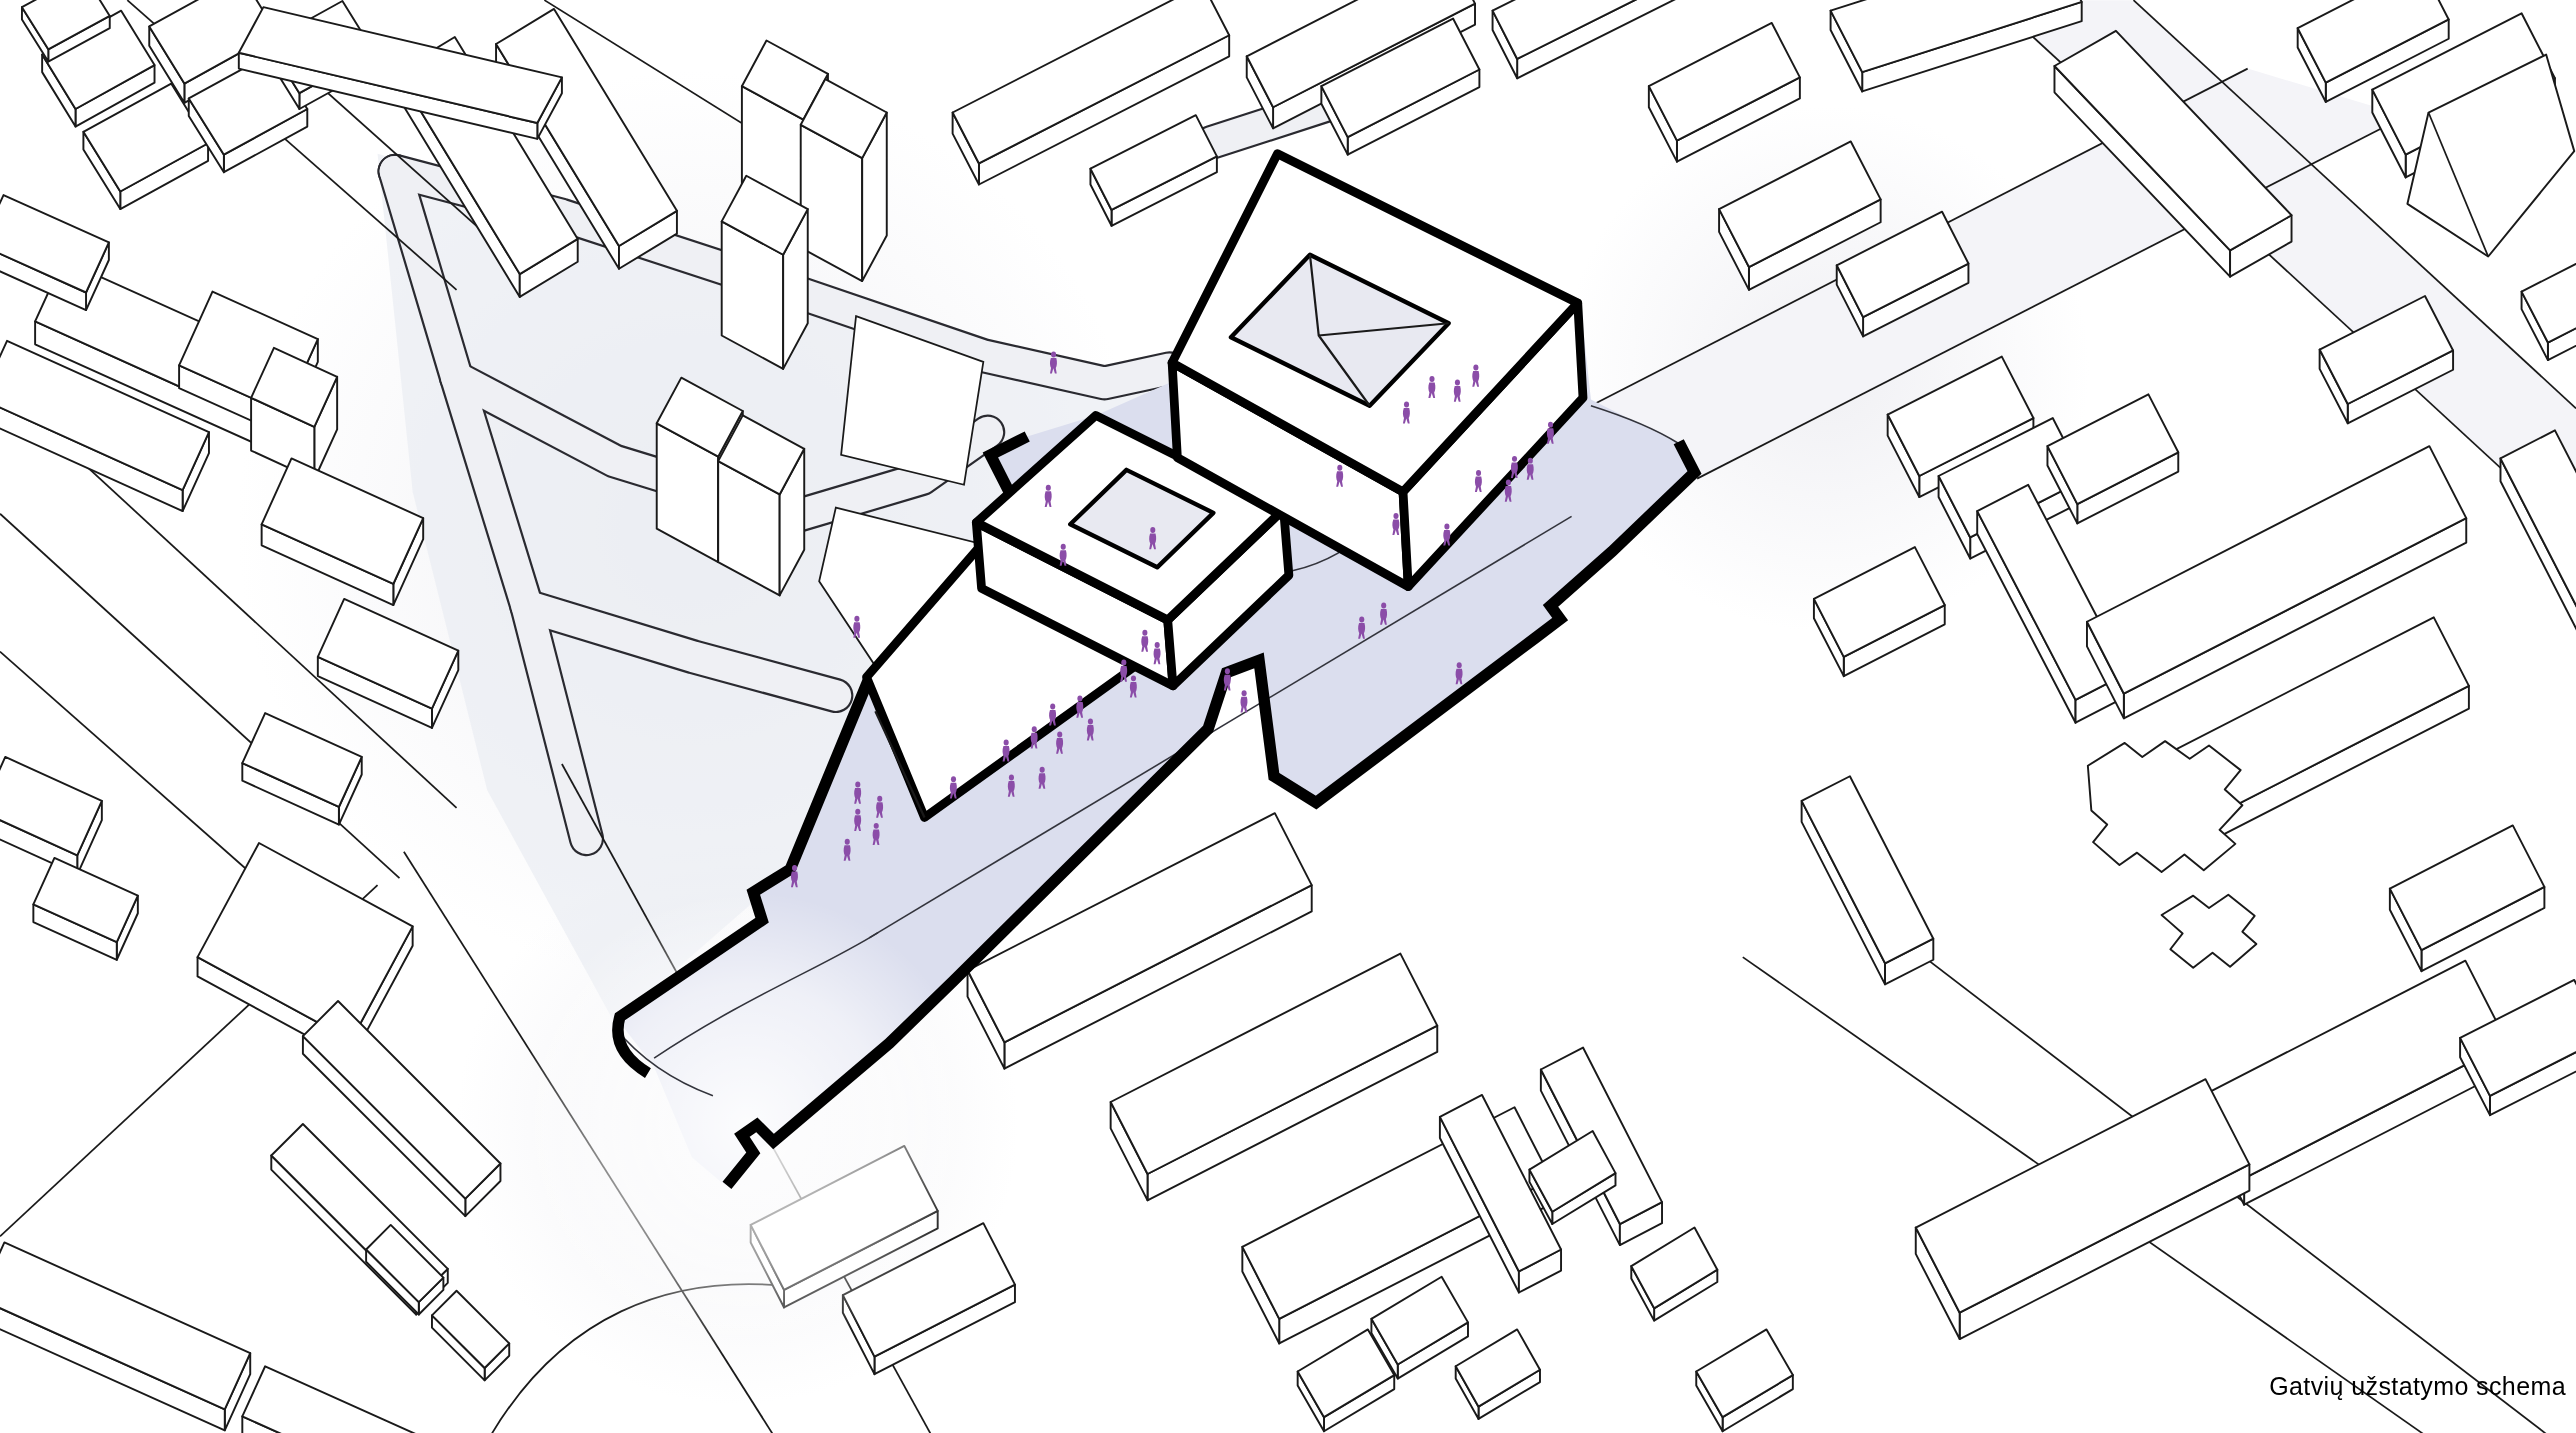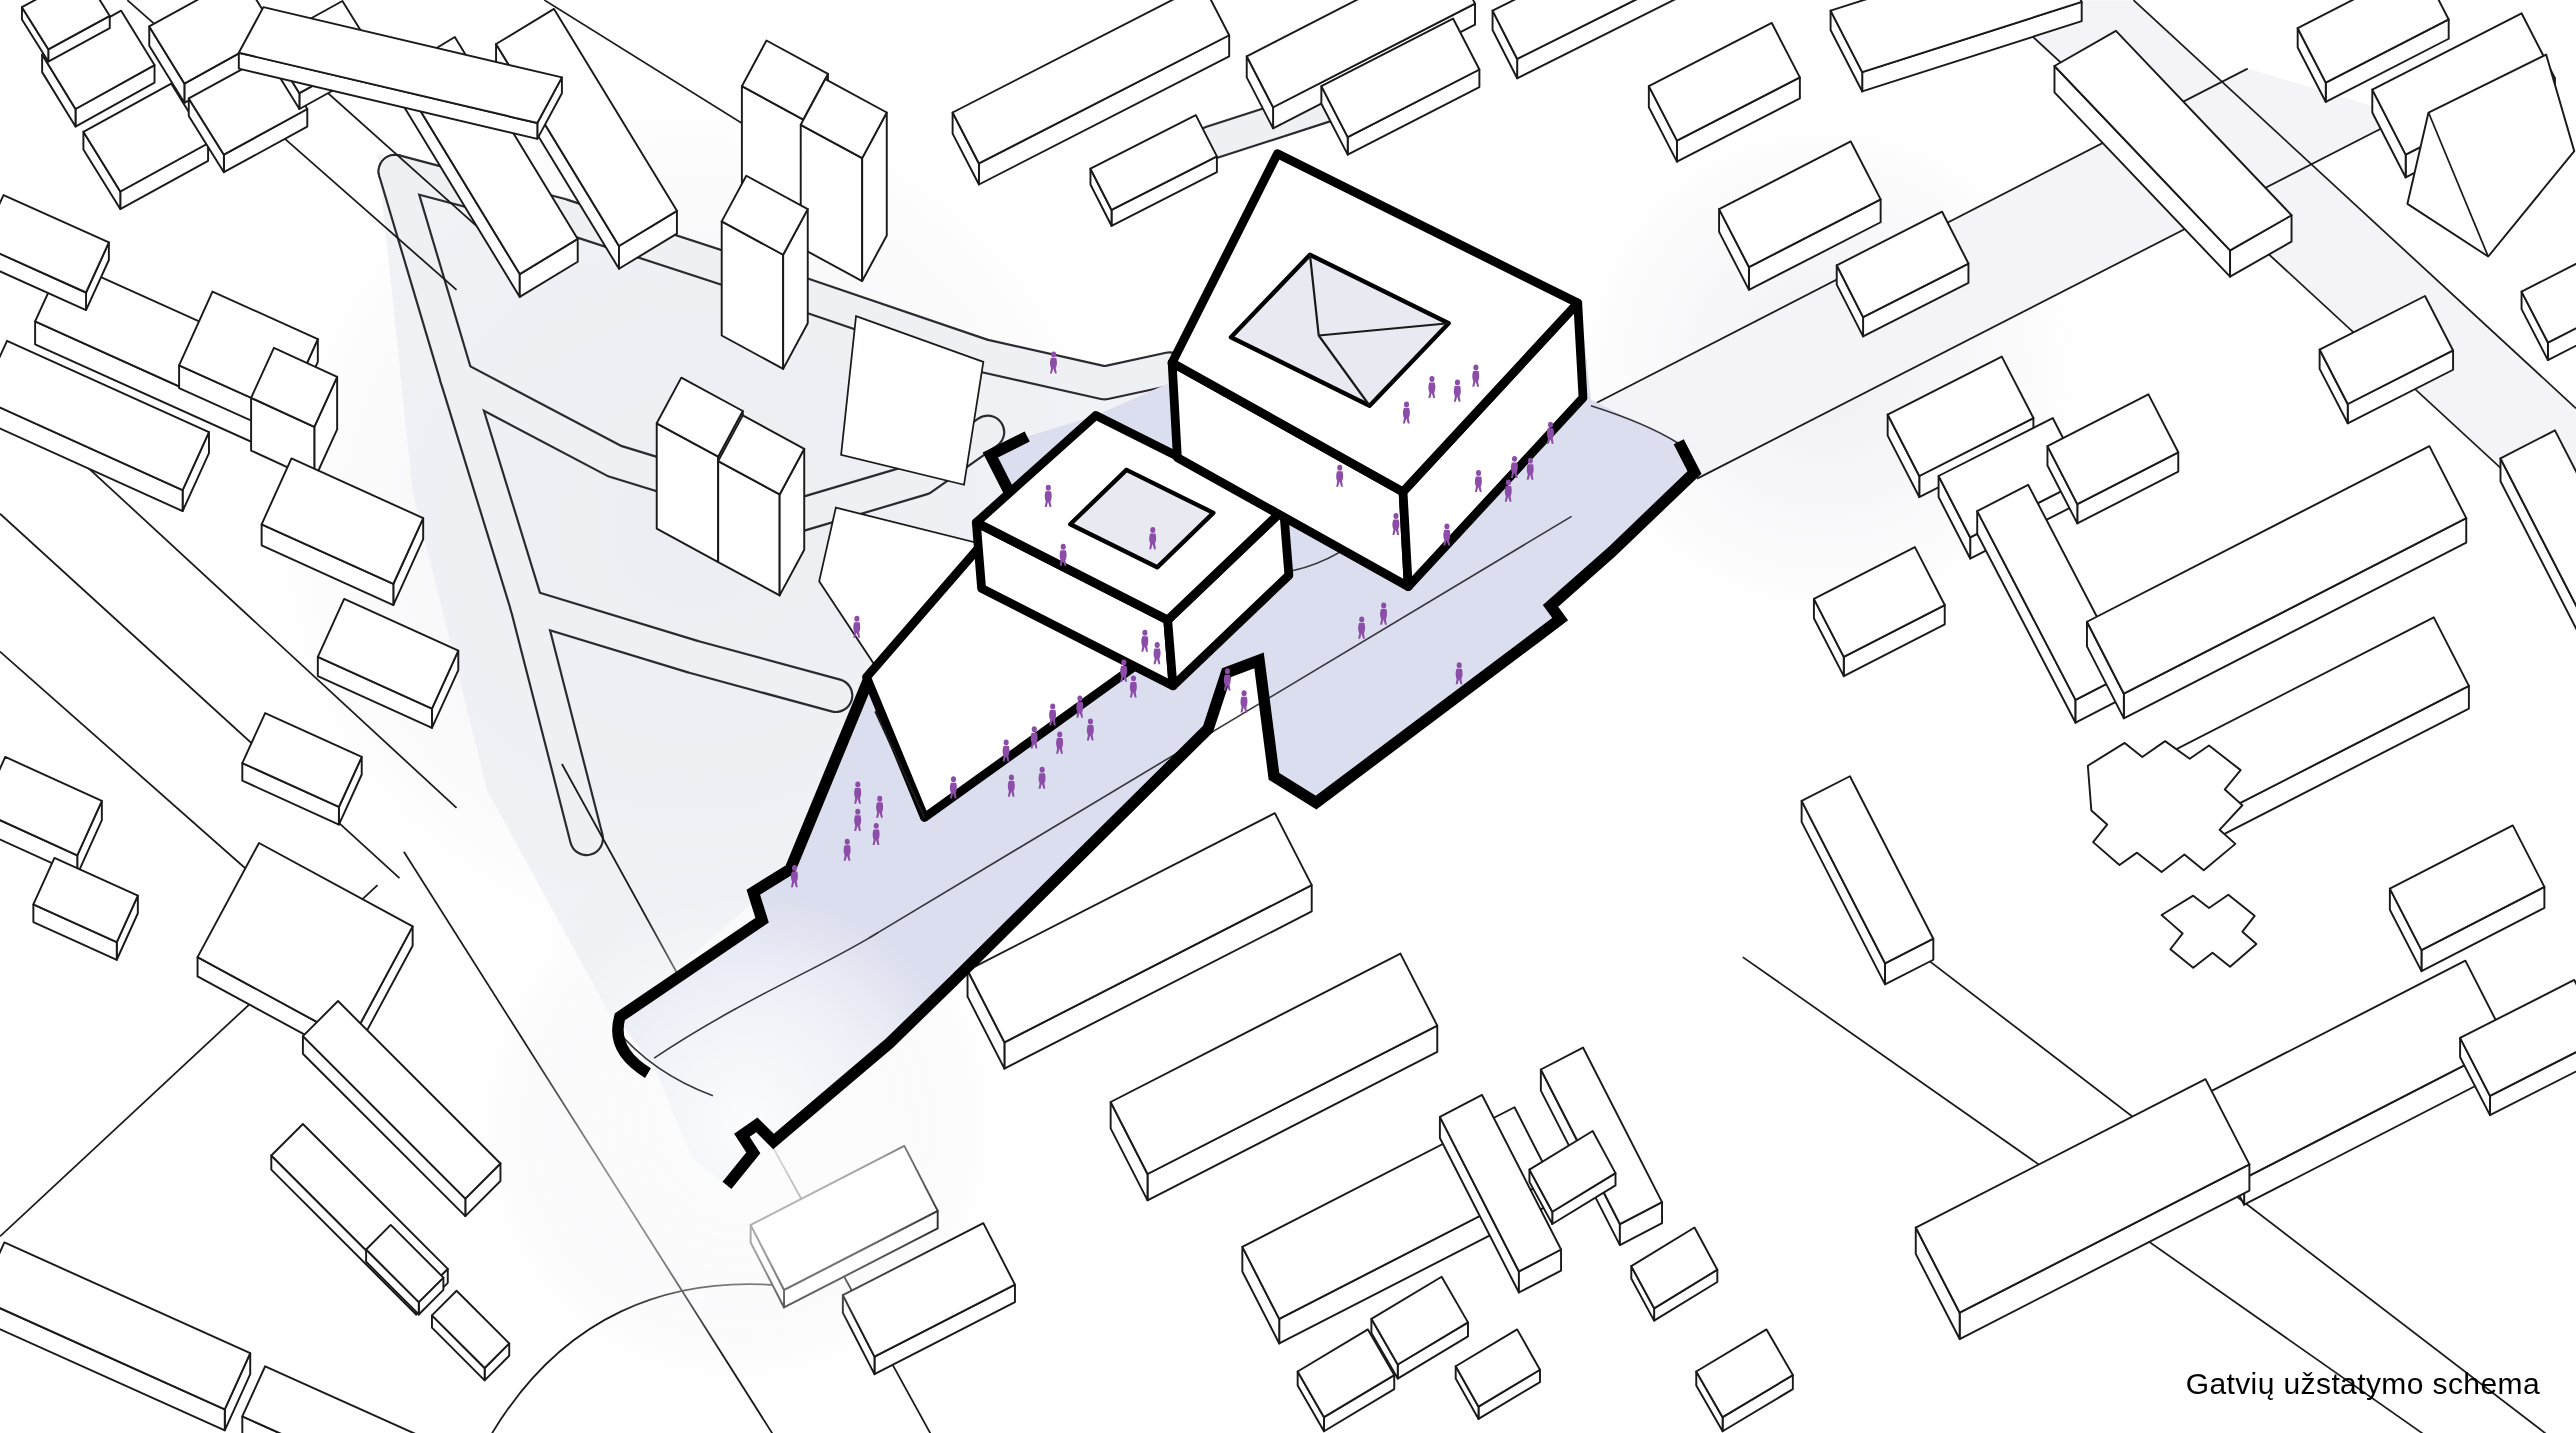--- a/index.html
+++ b/index.html
@@ -16,21 +16,21 @@
   .path-light{fill:none;stroke:#eff0f4;stroke-width:35;stroke-linecap:round;stroke-linejoin:round;}
   .island{fill:#ffffff;stroke:var(--line,#1a1a1a);stroke-width:2;}
   .zone{fill:var(--zone,#dbdeee);stroke:none;}
   .curb{fill:none;stroke:#33343c;stroke-width:1.8;}
   .bold-border{fill:none;stroke:var(--bold,#000);stroke-width:13;stroke-linejoin:miter;stroke-linecap:butt;}
   .hero-face{fill:#ffffff;stroke:var(--bold,#000);stroke-width:10;stroke-linejoin:round;}
   .hero-roof{fill:#ffffff;stroke:var(--bold,#000);stroke-width:10;stroke-linejoin:round;}
   .hero-court{fill:var(--court,#e8e9f1);stroke:var(--bold,#000);stroke-width:5;stroke-linejoin:round;}
   .hero-thin{fill:none;stroke:#1a1a1a;stroke-width:2.5;}
   .fig{fill:var(--ped,#8b4da8);stroke:none;}
-  .caption{position:absolute;right:36px;bottom:33px;font-size:30px;color:var(--cap,#000);letter-spacing:0.4px;}
+  .caption{position:absolute;right:10px;bottom:33px;font-size:25px;color:var(--cap,#000);letter-spacing:0.4px;}
 </style>
 </head>
 <body>
 
 <div class="stage">
 <svg width="2576" height="1434" viewBox="0 0 2934 1633">
   <defs>
     <radialGradient id="fadeTip" cx="50%" cy="50%" r="50%">
       <stop offset="0%" stop-color="#ffffff" stop-opacity="0.92"></stop>
       <stop offset="60%" stop-color="#ffffff" stop-opacity="0.55"></stop>

